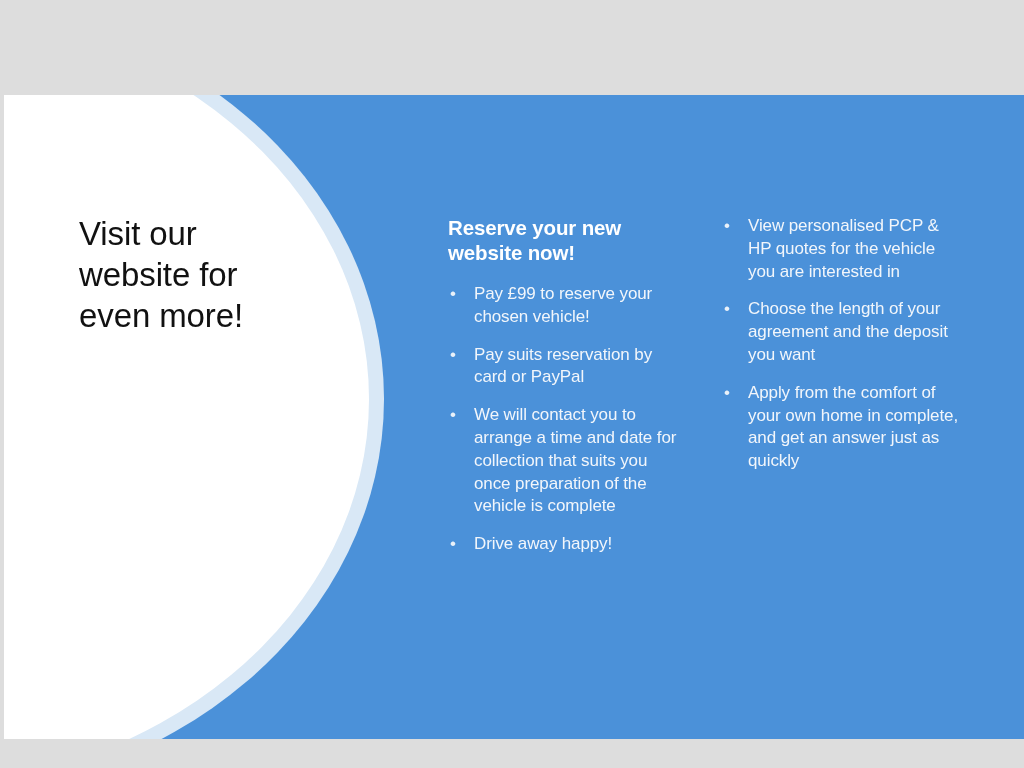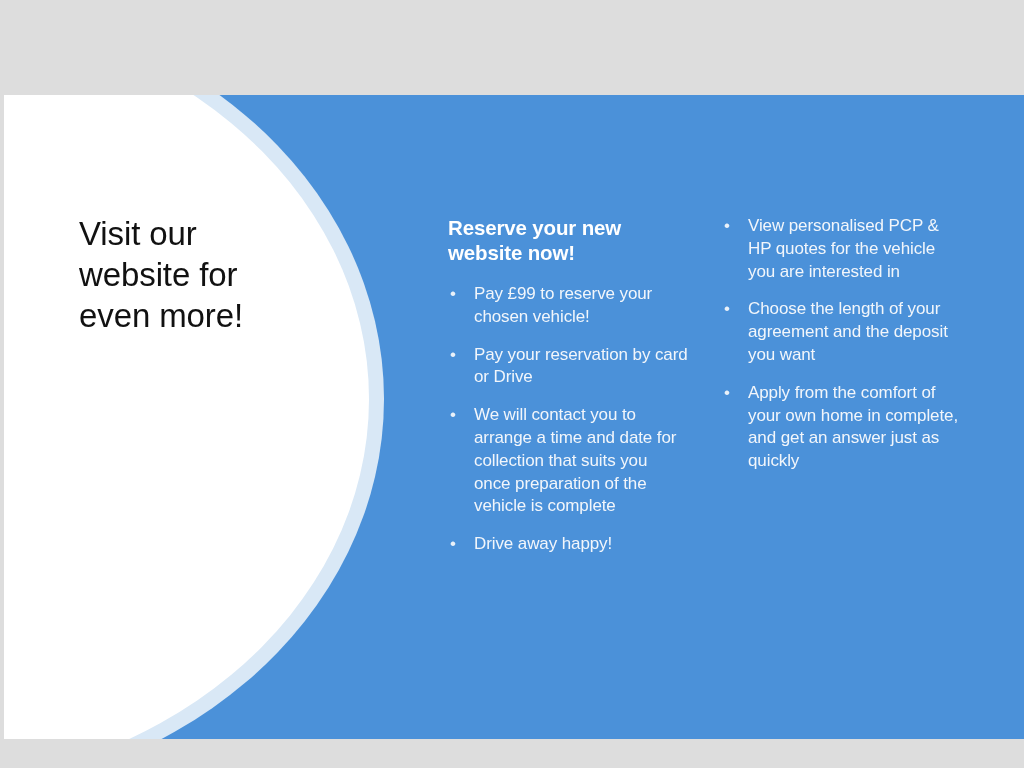--- a/index.html
+++ b/index.html
@@ -145,21 +145,21 @@
     <div class="column" id="column-1">
       <h2 class="col-heading">Reserve your new
 website now!</h2>
       <ul class="bullet-list">
         <li class="bullet-item">
           <span class="bullet-dot">•</span>
           <span class="bullet-text">Pay £99 to reserve your chosen vehicle!</span>
         </li>
         <li class="bullet-item">
           <span class="bullet-dot">•</span>
-          <span class="bullet-text">Pay your reservation by card or Drive</span>
+          <span class="bullet-text">Pay suits reservation by card or PayPal</span>
         </li>
         <li class="bullet-item">
           <span class="bullet-dot">•</span>
           <span class="bullet-text">We will contact you to arrange a time and date for collection that suits you once preparation of the vehicle is complete</span>
         </li>
         <li class="bullet-item">
           <span class="bullet-dot">•</span>
           <span class="bullet-text">Drive away happy!</span>
         </li>
       </ul>

